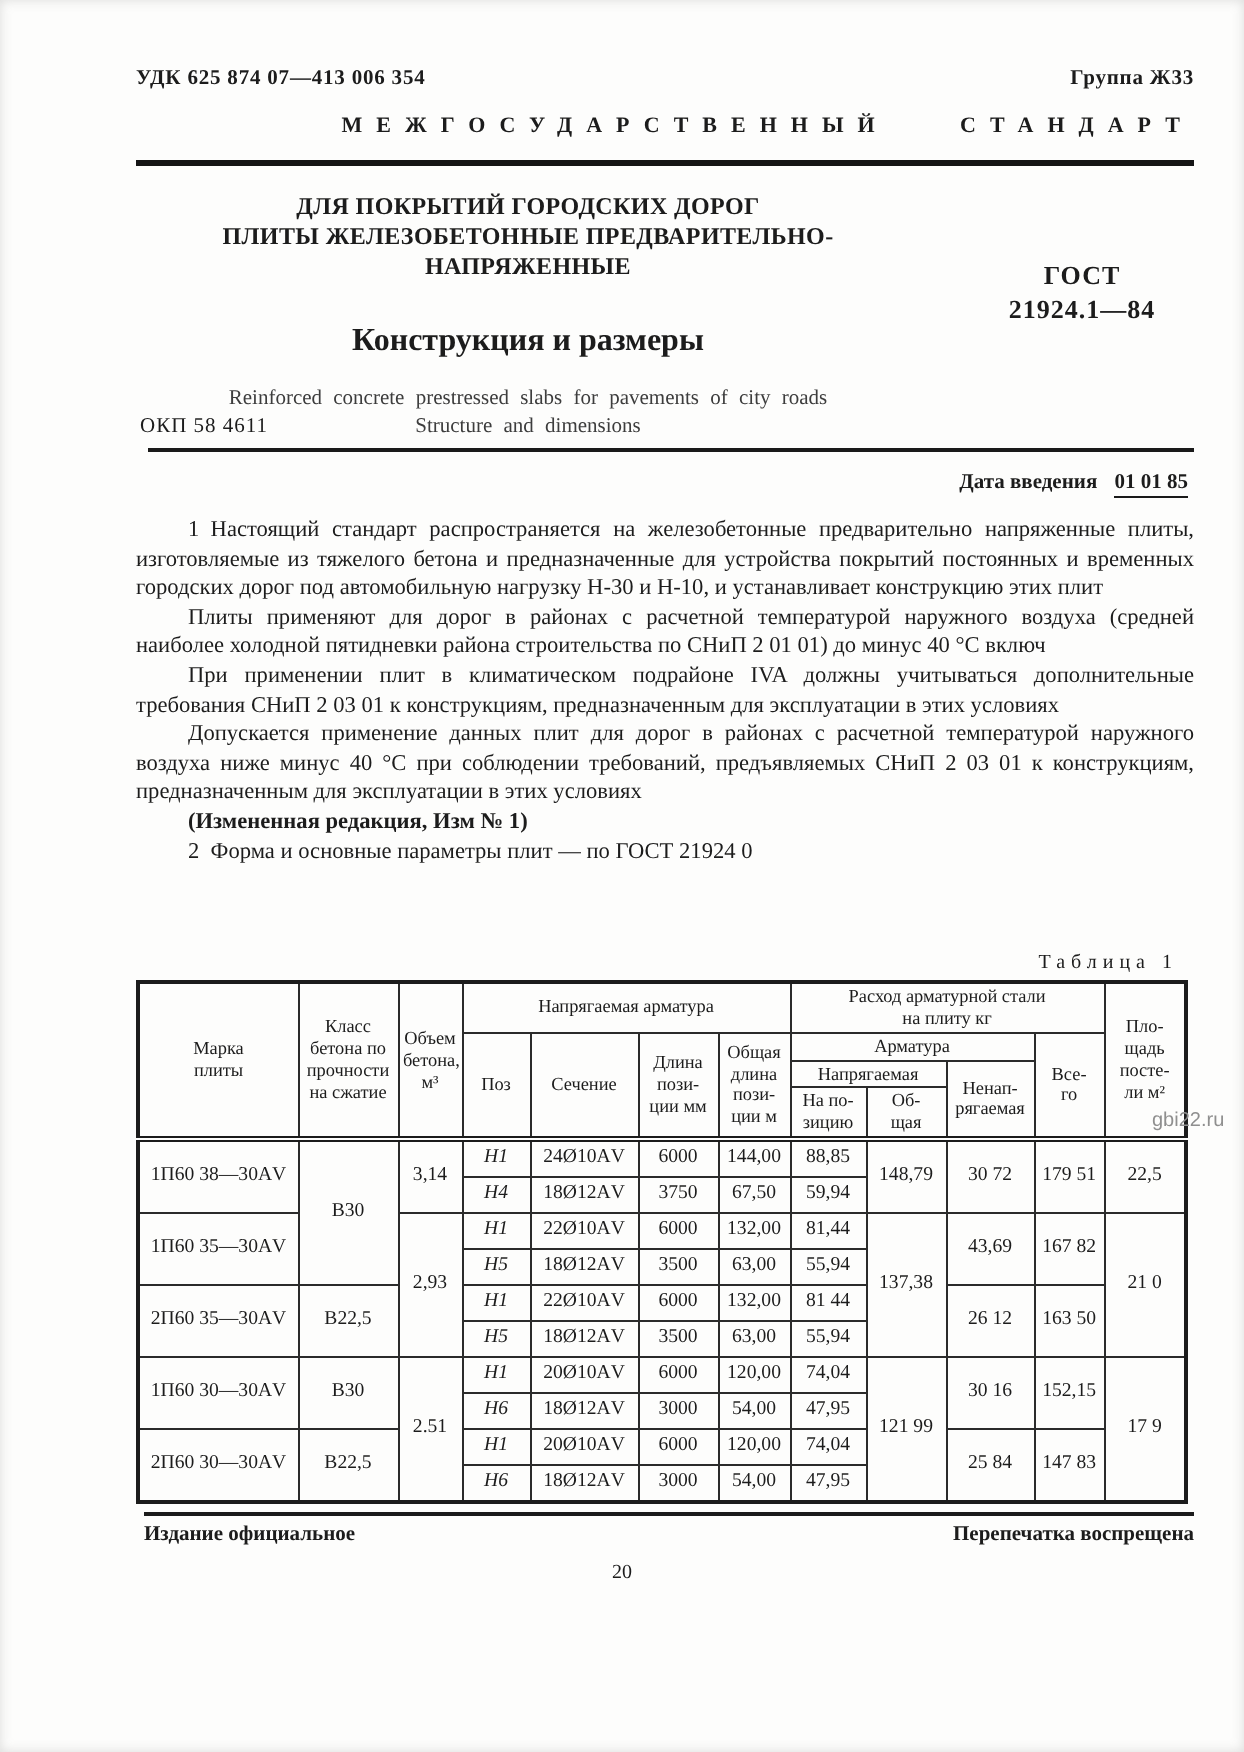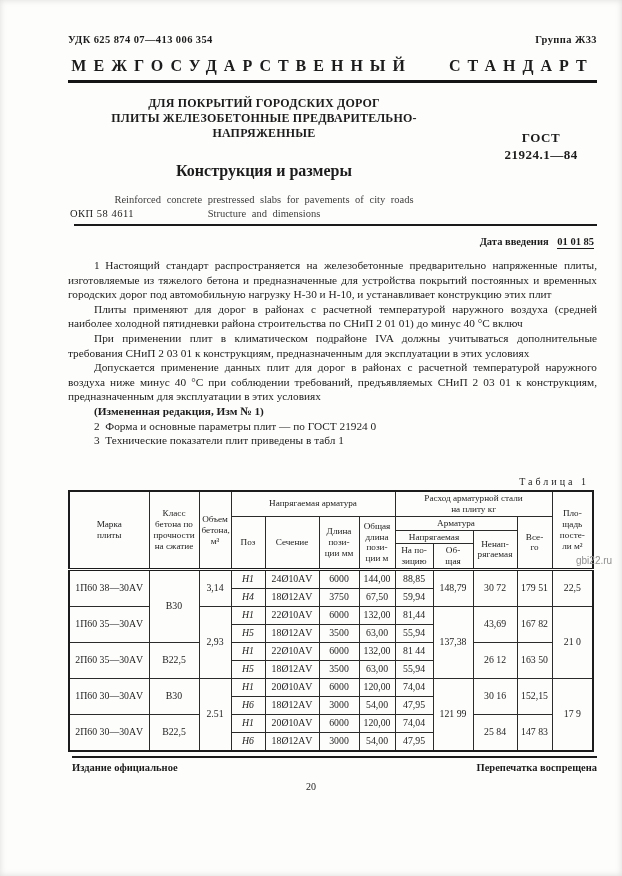--- a/index.html
+++ b/index.html
@@ -6,21 +6,21 @@
   body{
     width:622px;height:876px;position:relative;overflow:hidden;
     background:#fdfdfc;color:#1c1c1c;
     font-family:"Liberation Serif","DejaVu Serif",serif;
     box-shadow:inset 0 0 6px rgba(120,120,120,.25);
   }
   .abs{position:absolute;}
 
   .udk-row{top:34px;left:68px;right:25px;display:flex;justify-content:space-between;
     font-size:10.5px;font-weight:bold;letter-spacing:.4px;}
-  .standard-row{top:57px;left:68px;right:25px;text-align:center;font-size:16px;
+  .standard-row{top:57px;left:68px;right:25px;text-align:right;font-size:11px;
     font-weight:bold;letter-spacing:7px;word-spacing:26px;white-space:nowrap;}
   .rule1{top:80px;left:68px;right:25px;height:3px;background:#151515;}
 
   .title-wrap{top:96px;left:68px;width:392px;text-align:center;}
   .title-main{font-size:12px;font-weight:bold;line-height:15px;letter-spacing:.2px;}
   .subtitle{margin-top:21px;font-size:16px;font-weight:bold;}
   .title-en{margin-top:13px;font-size:10.5px;color:#3d3d3d;line-height:13.5px;word-spacing:3px;}
 
   .gost-block{top:129px;right:25px;width:112px;text-align:center;font-weight:bold;
     font-size:13px;line-height:17px;letter-spacing:.5px;}
@@ -93,21 +93,20 @@
   <span class="date-val">01 01 85</span>
 </div>
 
 <div class="abs paras">
   <p>1 Настоящий стандарт распространяется на железобетонные предварительно напряженные плиты, изготовляемые из тяжелого бетона и предназначенные для устройства покрытий постоянных и временных городских дорог под автомобильную нагрузку Н-30 и Н-10, и устанавливает конструкцию этих плит</p>
   <p>Плиты применяют для дорог в районах с расчетной температурой наружного воздуха (средней наиболее холодной пятидневки района строительства по СНиП 2 01 01) до минус 40 °С включ</p>
   <p>При применении плит в климатическом подрайоне IVA должны учитываться дополнительные требования СНиП 2 03 01 к конструкциям, предназначенным для эксплуатации в этих условиях</p>
   <p>Допускается применение данных плит для дорог в районах с расчетной температурой наружного воздуха ниже минус 40 °С при соблюдении требований, предъявляемых СНиП 2 03 01 к конструкциям, предназначенным для эксплуатации в этих условиях</p>
   <p class="bold">(Измененная редакция, Изм  № 1)</p>
   <p>2 Форма и основные параметры плит — по ГОСТ 21924 0</p>
-  <p>3 Технические показатели плит приведены в табл 1</p>
 </div>
 
 <div class="abs tbl-caption">Таблица 1</div>
 
 <table class="specs">
   <colgroup>
     <col style="width:80px">
       <col style="width:50px">
       <col style="width:32px">
     <col style="width:34px">

